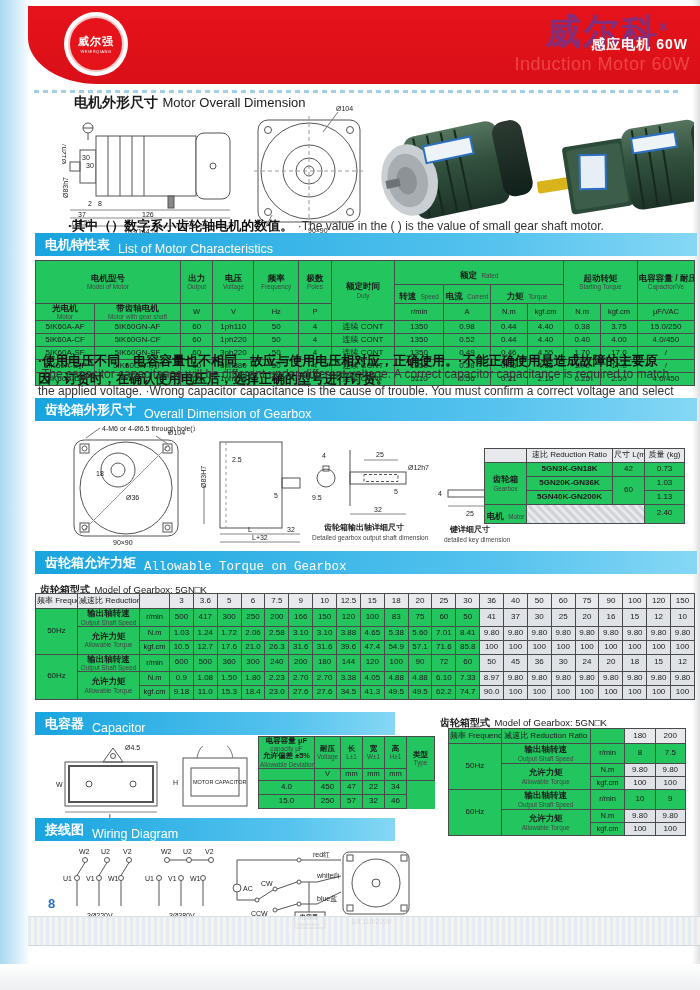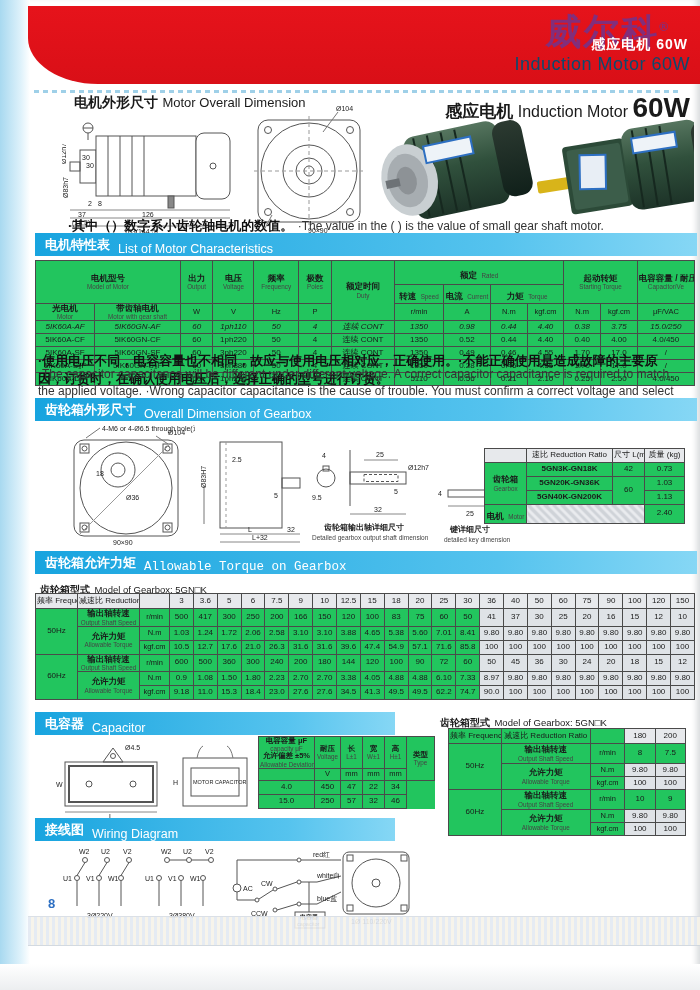--- a/index.html
+++ b/index.html
@@ -14,21 +14,21 @@
           border-bottom-left-radius:70px 46px;}
   #logo{left:64px;top:12px;width:64px;height:64px;border-radius:50%;background:#ffffff;
         display:flex;align-items:center;justify-content:center;}
   #logo-inner{width:52px;height:52px;border-radius:50%;background:#e6131b;border:2px solid #f6c9c9;
         display:flex;flex-direction:column;align-items:center;justify-content:center;color:#fff;text-align:center;}
   #logo-inner .cn{font-size:11px;font-weight:bold;letter-spacing:1px;}
   #logo-inner .en{font-size:4px;letter-spacing:.5px;}
   #watermark{right:30px;top:8px;color:rgba(113,52,141,.85);font-size:36px;font-weight:bold;letter-spacing:2px;}
   #watermark sup{font-size:12px;}
   #hdr-cn{right:12px;top:36px;color:#fff;font-size:14px;font-weight:bold;letter-spacing:1px;}
-  #hdr-en{right:10px;top:54px;color:#0c4a6e;font-size:18px;letter-spacing:.5px;}
+  #hdr-en{right:10px;top:54px;color:#ef4444;font-size:18px;letter-spacing:.5px;}
   #dashes{left:34px;top:90px;width:646px;height:3px;
      background:repeating-linear-gradient(90deg,#9fd0e8 0 5px,transparent 5px 9px);}
   
   .sec-title .cn{font-size:14px;font-weight:bold;}
   .sec-title .en{font-size:13px;}
   .bar{background:linear-gradient(90deg,#18a4df,#55c3ee 70%,#86d7f5);color:#fff;
        display:flex;align-items:center;padding:0 10px;height:23px;}
   .bar .cn{font-size:13px;font-weight:bold;margin-right:8px;}
   .bar .en{font-size:12.5px;margin-top:8px;}
   
@@ -58,35 +58,36 @@
      border-top:1px solid #d8dde4;border-bottom:1px solid #cfd5dc;opacity:.9;}
   #bottom-fade{left:0;bottom:0;width:700px;height:26px;background:linear-gradient(180deg,#ffffff,#eceef0);}
 </style>
 </head>
 <body>
 
 <div id="page">
   <div id="left-band" class="abs"></div>
 
   <div id="header" class="abs"></div>
+  <div id="logo" class="abs">
+    <div id="logo-inner">
+      <span class="cn">威尔强</span>
+      <span class="en">WEIERQIANG</span>
+    </div>
+  </div>
   <div id="watermark" class="abs">
     <span>威尔科</span><sup>®</sup>
   </div>
   <div id="hdr-cn" class="abs">感应电机 60W</div>
   <div id="hdr-en" class="abs">Induction Motor 60W</div>
   <div id="dashes" class="abs"></div>
 
   <div class="abs sec-title" style="left:74px;top:93px;">
     <span class="cn">电机外形尺寸</span>
     <span class="en">Motor Overall Dimension</span>
-  </div>
-  <div id="motor-title" class="abs">
-    <span class="cn">感应电机</span>
-    <span class="en">Induction Motor</span>
-    <span class="pw">60W</span>
   </div>
 
   <svg class="abs" style="left:62px;top:106px;" width="190" height="130" viewBox="0 0 190 130">
     <g stroke="#555" stroke-width="1" fill="none">
       <rect x="8" y="56" width="10" height="9"></rect>
       <rect x="18" y="44" width="16" height="33"></rect>
       <rect x="34" y="30" width="100" height="60" fill="#fff"></rect>
       <line x1="46" y1="30" x2="46" y2="90"></line>
         <line x1="58" y1="30" x2="58" y2="90"></line>
       <line x1="70" y1="30" x2="70" y2="90"></line>
@@ -261,21 +262,21 @@
         <th class="unit">r/min</th>
         <th class="unit">A</th>
         <th class="unit">N.m</th>
         <th class="unit">kgf.cm</th>
         <th class="unit">N.m</th>
         <th class="unit">kgf.cm</th>
         <th class="unit">μF/VAC</th>
       </tr>
     </thead>
     <tbody class="v">
-        <tr style="height: 13px; font-style: italic;">
+        <tr style="height: 13px;">
           <td>5IK60A-AF</td>
           <td>5IK60GN-AF</td>
           <td>60</td>
           <td>1ph110</td>
           <td>50</td>
           <td>4</td>
           <td>连续 CONT</td>
           <td>1350</td>
           <td>0.98</td>
           <td>0.44</td>

